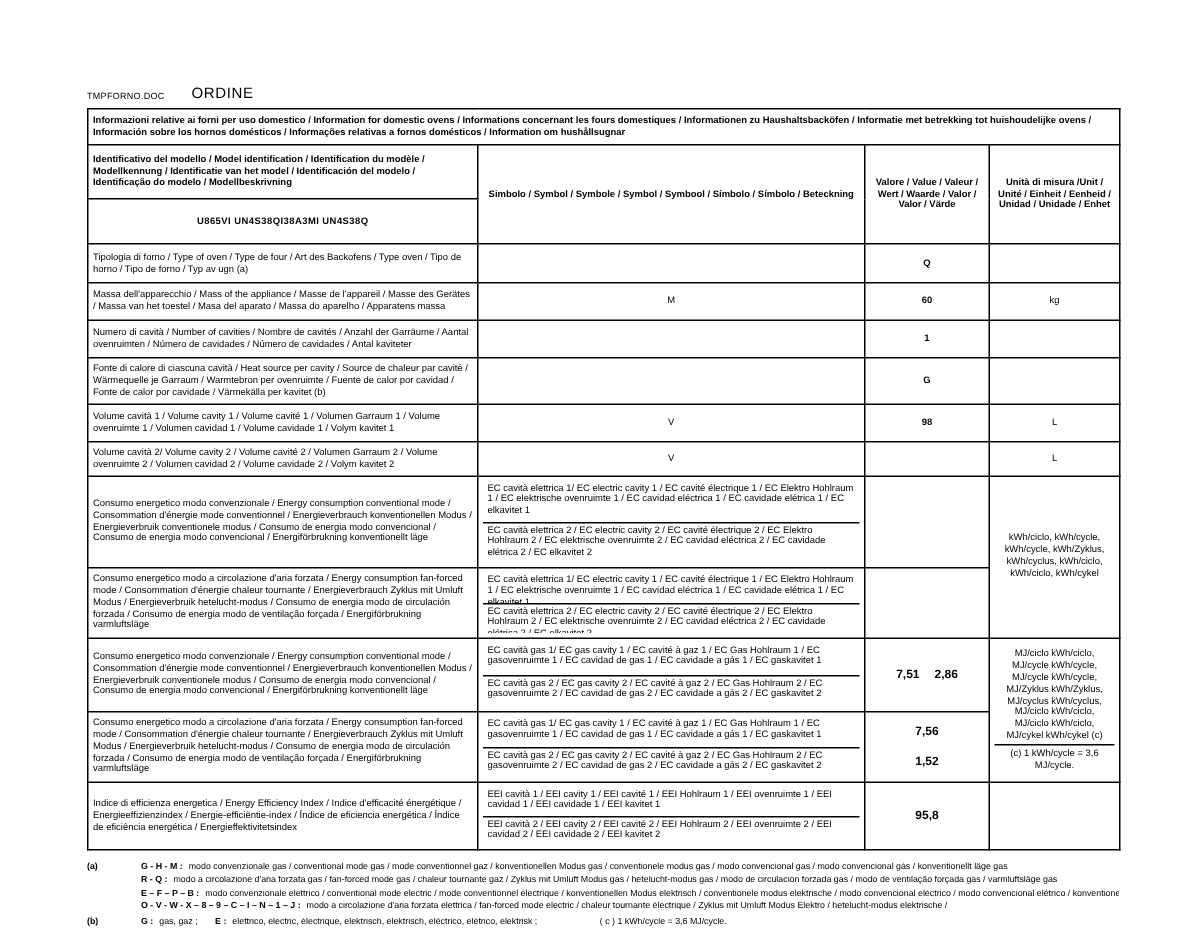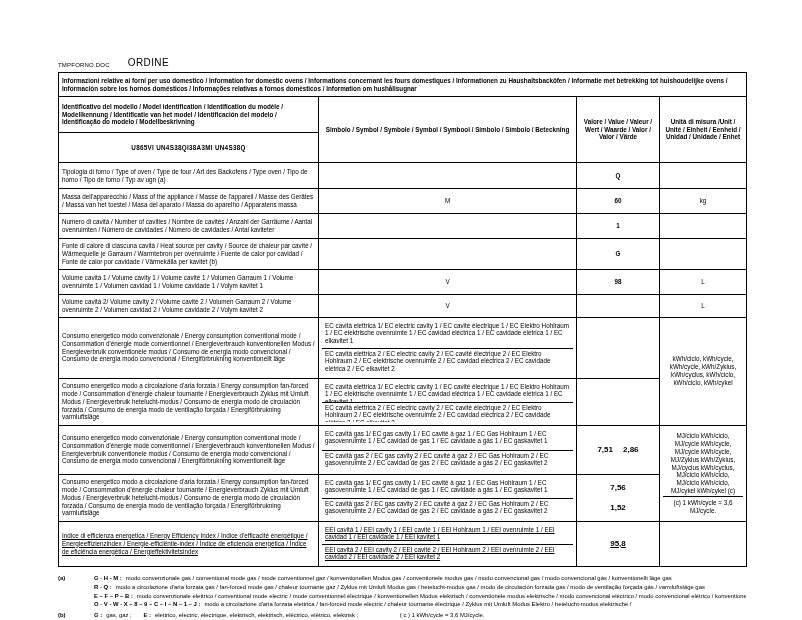--- a/index.html
+++ b/index.html
@@ -41,21 +41,21 @@
   tr.tr-s0 td { height:26px; }
   tr.tr-s1 td { height:25px; }
   tr.tr-s2 td { height:25px; }
   tr.tr-s3 td { height:26px; }
   tr.tr-s4 td { height:25px; }
   tr.tr-s5 td { height:23px; }
   tr.tr-e0 td { height:56px; }  .tr-e0 .sub, .tr-e0 .val-half { height:27px; }
   tr.tr-e1 td { height:42px; }  .tr-e1 .sub, .tr-e1 .val-half { height:20px; }
   tr.tr-e2 td { height:44px; }  .tr-e2 .sub, .tr-e2 .val-half { height:21px; }
   tr.tr-e3 td { height:42px; }  .tr-e3 .sub, .tr-e3 .val-half { height:20px;flex-direction:column; }
-  tr.tr-eei td { height:40px;text-decoration:underline; } .tr-eei .sub, .tr-eei .val-half { height:19px; }
+  tr.tr-eei td { height:40px; } .tr-eei .sub, .tr-eei .val-half { height:19px; }
 
   td.unit-multi { text-align:center; font-size:6px; line-height:1.2; padding:2px; }
   .unit-gas-wrap { display:flex; flex-direction:column; height:84px; }
   .unit-gas-text { flex:1; display:flex; align-items:center; justify-content:center; padding:1px 2px; }
   .unit-gas-note { border-top:1px solid #000; padding:2px; }
 
   .col-desc { width:260px; } .col-sym { width:258px; } .col-val { width:83px; } .col-unit { width:87px; }
 
   .footnotes { margin-top:8px; width:688px; font-size:5.9px; line-height:1.35; }
   .fn-row { display:flex; margin-bottom:2px; }

